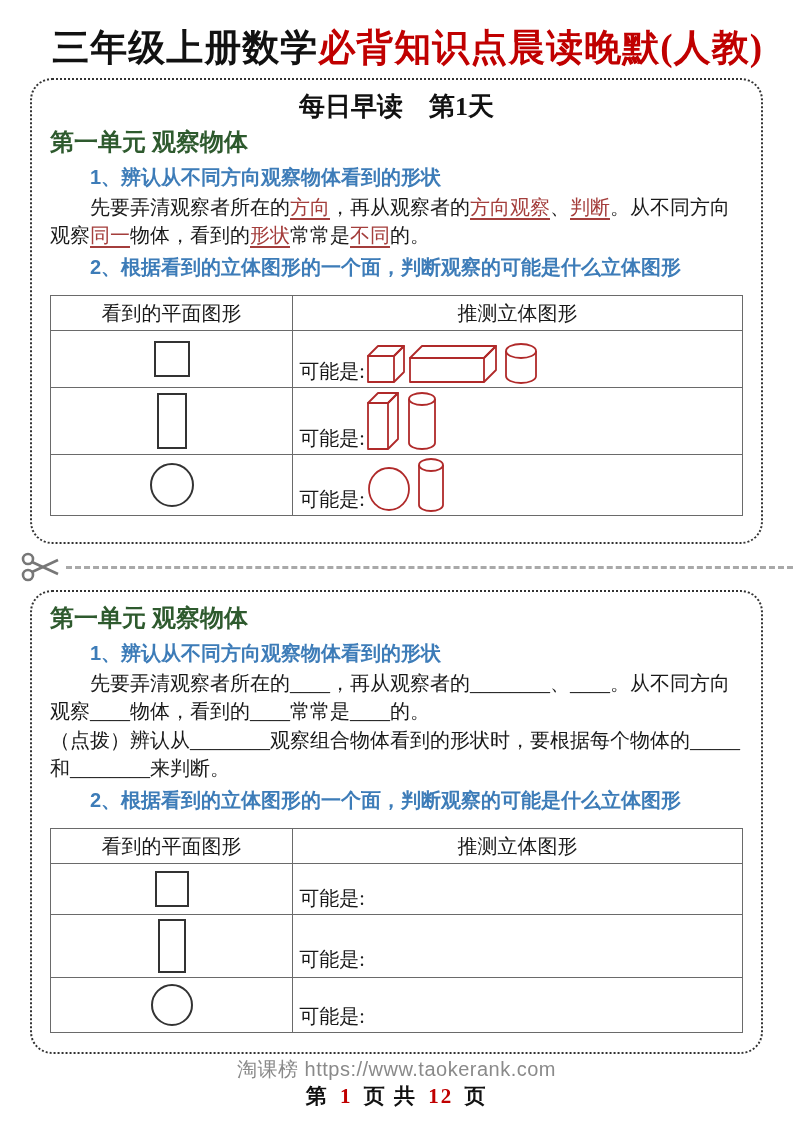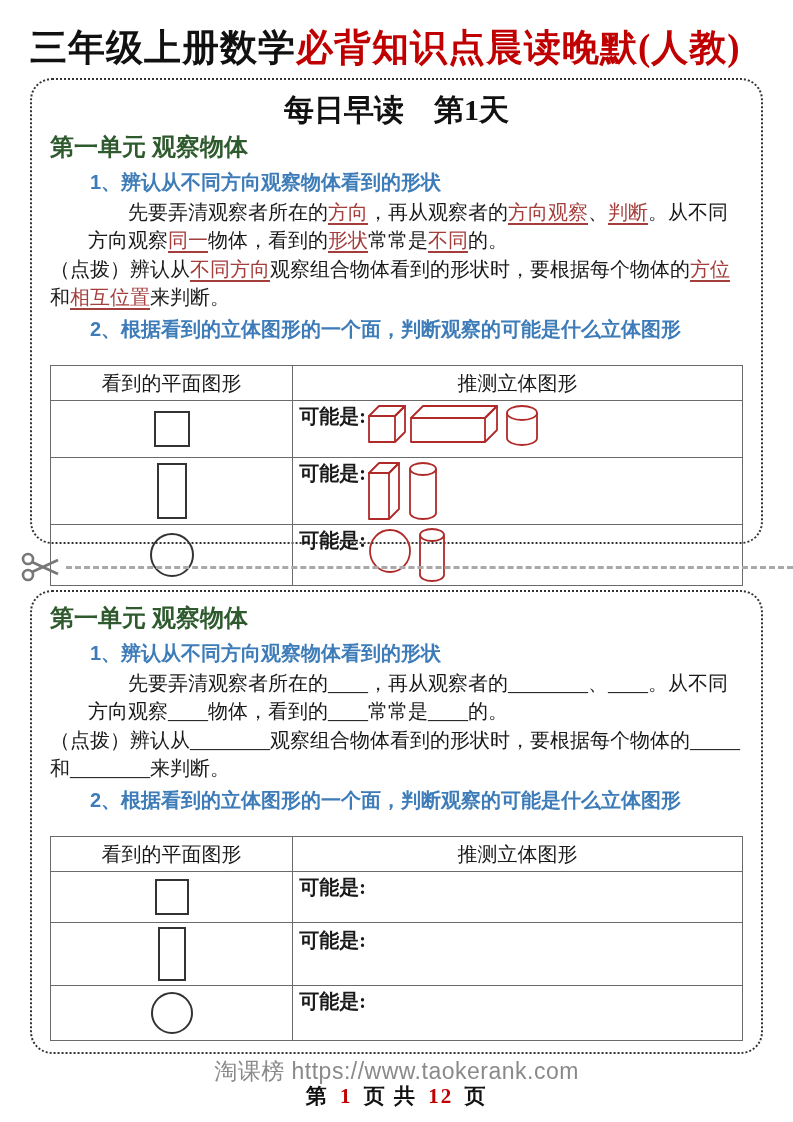--- a/index.html
+++ b/index.html
@@ -12,75 +12,75 @@
     --tbl-border:#6a6a6a;
   }
   html,body{margin:0;padding:0;background:#ffffff;}
   .page{
     width:793px;height:1122px;position:relative;overflow:hidden;
     font-family:"Liberation Serif","DejaVu Serif",serif;
     color:var(--ink);background:#fff;
   }
   
   .main-title{
-    margin:26px 30px 8px 30px;text-align:left;
+    margin:26px 30px 8px 30px;text-align:right;
     font-size:37px;font-weight:bold;letter-spacing:1px;line-height:1.2;
     white-space:nowrap;
   }
   .main-title .t-black{color:#111;}
   .main-title .t-red{color:var(--title-red);}
   
   .panel{
     margin:0 30px;border:2.5px dotted #333;border-radius:22px;
     padding:8px 18px 10px 18px;background:#fff;box-sizing:border-box;
   }
   .session-title{
-    text-align:center;font-size:30px;font-weight:bold;color:#111;
+    text-align:center;font-size:26px;font-weight:bold;color:#111;
     white-space:pre;line-height:1.3;margin-top:2px;
   }
   .unit-title{
     text-align:left;font-size:24px;font-weight:bold;color:var(--unit-green);
     line-height:1.35;margin-top:2px;
   }
   .point-heading{
     color:var(--head-blue);font-weight:bold;font-size:20px;line-height:1.55;
     margin-top:3px;font-family:"Liberation Sans","DejaVu Sans",sans-serif;margin-left:40px;
   }
   .body-para{font-size:20px;line-height:1.42;}
-  .body-para.indent{text-indent:2em;margin-left:38px;}
+  .body-para.indent{text-indent:2em;}
   .seg-a{
     color:var(--ans-red);
     text-decoration:underline;text-underline-offset:4px;text-decoration-thickness:1.5px;
   }
   .seg-n{color:var(--ink);}
   
   table.shape-table{
-    border-collapse:collapse;width:100%;margin-top:20px;table-layout:fixed;border-radius:15px;
+    border-collapse:collapse;width:100%;margin-top:12px;table-layout:fixed;border-radius:15px;
   }
   table.shape-table th,table.shape-table td{
     border:1.5px solid var(--tbl-border);padding:2px 6px;font-weight:normal;
   }
   table.shape-table th{font-size:20px;text-align:center;height:30px;}
   td.plane-cell{text-align:center;vertical-align:middle;}
   td.solid-cell{vertical-align:middle;}
-  .solid-flex{display:flex;align-items:flex-start;gap:0;min-height:52px;font-weight:bold;}
+  .solid-flex{display:flex;align-items:flex-end;gap:0;min-height:52px;}
   .maybe-label{font-size:20px;white-space:nowrap;}
   .shape-svg{flex:0 0 auto;display:block;}
   svg .blk{fill:none;stroke:#333;stroke-width:2;}
   svg .red{fill:none;stroke:var(--shape-red);stroke-width:1.8;stroke-linejoin:round;}
   
   .cut-divider{
     height:46px;display:flex;align-items:center;margin:0 0 0 20px;position:relative;
   }
   .cut-line{flex:1;border-top:3px dashed #a9a9a9;margin-left:4px;}
   .scissors{flex:0 0 auto;}
   
   .watermark{
     position:absolute;left:0;top:1056px;width:100%;text-align:center;
-    color:#8a8a8a;font-size:23px;letter-spacing:.5px;z-index:2;
+    color:#8a8a8a;font-size:20px;letter-spacing:.5px;z-index:2;
     font-family:"Liberation Sans","DejaVu Sans",sans-serif;
   }
   .page-footer{
     position:absolute;left:0;top:1082px;width:100%;text-align:center;
     font-size:21px;font-weight:bold;color:#111;letter-spacing:2px;
   }
   .page-footer .num{color:var(--title-red);padding:0 4px;}
 </style>
 </head>
 <body>
@@ -89,21 +89,20 @@
 
   <div class="main-title">
     <span class="t-black">三年级上册数学</span><span class="t-red">必背知识点晨读晚默(人教)</span>
   </div>
 
   <div class="panel" style="height:466px;">
     <div class="session-title">每日早读　第1天</div>
     <div class="unit-title">第一单元 观察物体</div>
     <div class="point-heading">1、辨认从不同方向观察物体看到的形状</div>
     <div class="body-para indent"><span class="seg-n">先要弄清观察者所在的</span><span class="seg-a">方向</span><span class="seg-n">，再从观察者的</span><span class="seg-a">方向观察</span><span class="seg-n">、</span><span class="seg-a">判断</span><span class="seg-n">。从不同方向观察</span><span class="seg-a">同一</span><span class="seg-n">物体，看到的</span><span class="seg-a">形状</span><span class="seg-n">常常是</span><span class="seg-a">不同</span><span class="seg-n">的。</span></div>
-    <div class="body-para"><span class="seg-n">（点拨）辨认从</span><span class="seg-a">不同方向</span><span class="seg-n">观察组合物体看到的形状时，要根据每个物体的</span><span class="seg-a">方位</span><span class="seg-n">和</span><span class="seg-a">相互位置</span><span class="seg-n">来判断。</span></div>
     <div class="point-heading">2、根据看到的立体图形的一个面，判断观察的可能是什么立体图形</div>
 
     <table class="shape-table">
       <colgroup>
           <col style="width:35%">
           <col style="width:65%">
         </colgroup>
       <tbody>
           <tr>
         <th>看到的平面图形</th>

